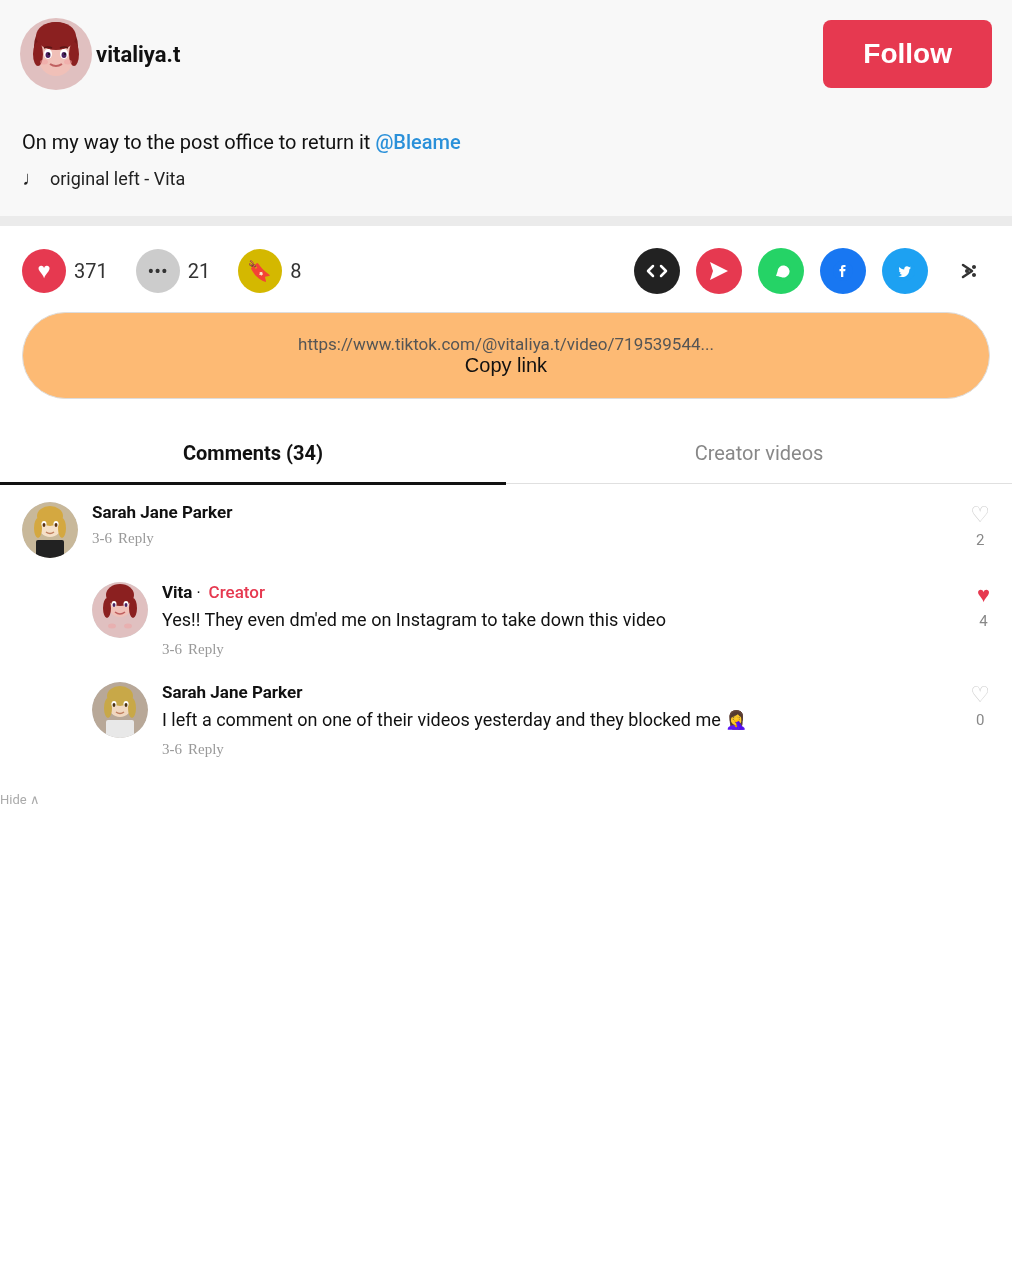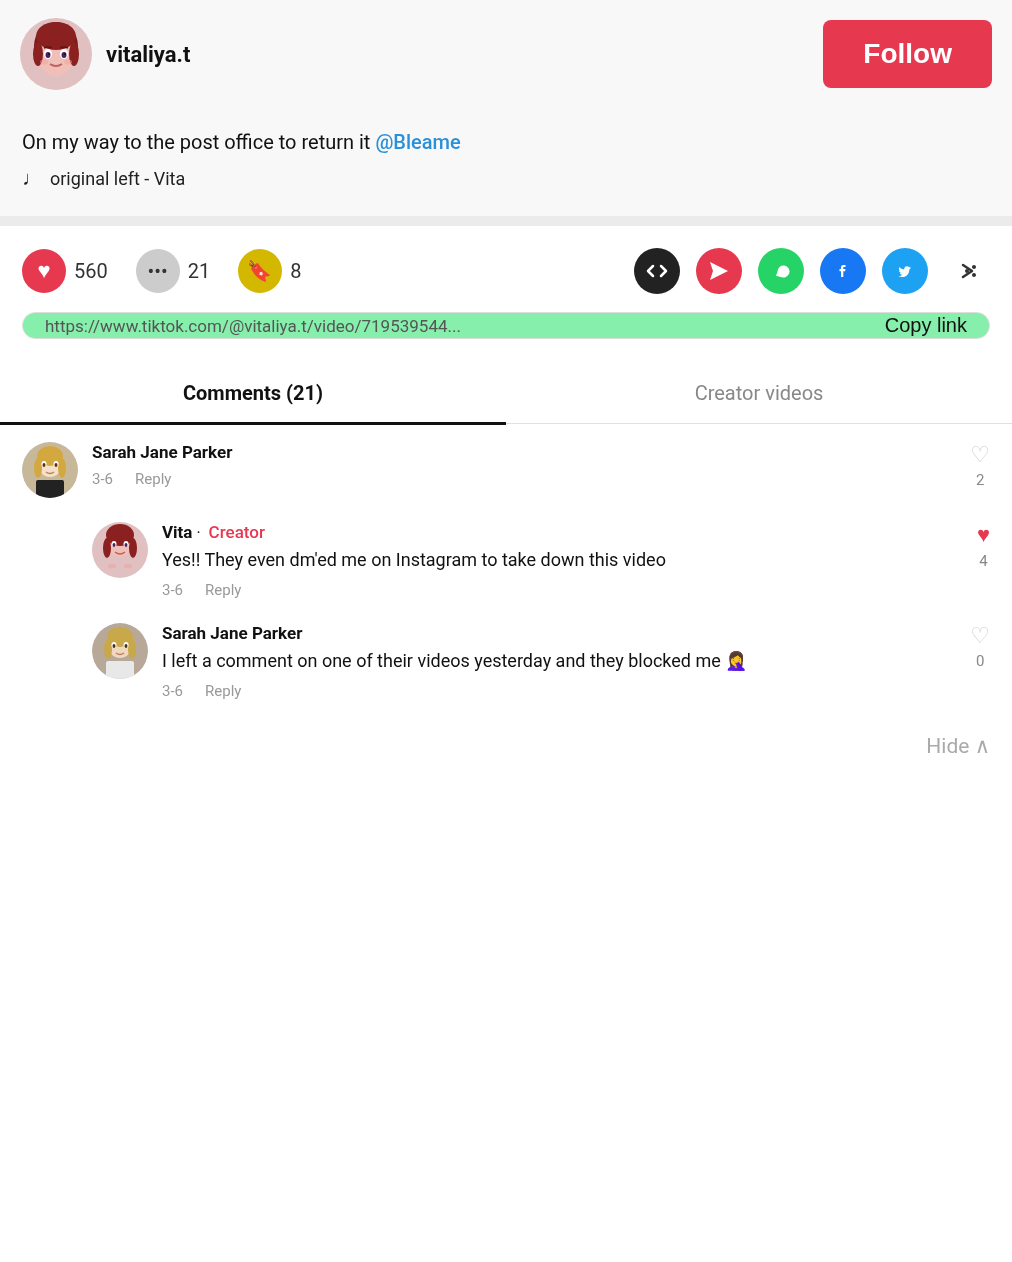--- a/index.html
+++ b/index.html
@@ -10,21 +10,21 @@
       min-height: 1262px;
       color: #111;
     }
 
     
     .creator-section {
       background: #f8f8f8;
       padding: 18px 20px 18px 20px;
       display: flex;
       align-items: center;
-      gap: 14px;
+      gap: 4px;
     }
     .avatar-wrap {
       width: 72px;
       height: 72px;
       border-radius: 50%;
       overflow: hidden;
       flex-shrink: 0;
       background: #e0c0c0;
       display: flex;
       align-items: center;
@@ -163,25 +163,26 @@
     .share-icon-twitter { background: #1da1f2; color: #fff; }
     .share-icon-more { background: transparent; color: #333; font-size: 24px; }
 
     
     .url-section {
       padding: 0 22px 20px 22px;
     }
     .url-bar {
       border: 1.5px solid #ddd;
       border-radius: 50px;
-      padding: 1px 22px;
+      padding: 21px 22px;
       display: flex;
       align-items: center;
       justify-content: space-between;
-      background: #86efac;
+      background: #fdba74;
+      flex-direction: column;
     }
     .url-text {
       font-size: 17px;
       color: #555;
       overflow: hidden;
       text-overflow: ellipsis;
       white-space: nowrap;
       max-width: 680px;
     }
     .copy-link-btn {
@@ -261,22 +262,23 @@
     }
     .comment-text {
       font-size: 18px;
       color: #111;
       line-height: 1.5;
       margin-top: 4px;
     }
     .comment-meta {
       display: flex;
       align-items: flex-start;
-      gap: 22px;
+      gap: 6px;
       margin-top: 8px;
+      font-family: Liberation Serif, serif;
     }
     .comment-date {
       font-size: 15px;
       color: #999;
     }
     .comment-reply {
       font-size: 15px;
       color: #999;
       cursor: pointer;
     }
@@ -300,23 +302,23 @@
       color: #888;
     }
 
     
     .replies-thread {
       margin-left: 70px;
     }
 
     
     .hide-row {
-      text-align: right;
+      text-align: left;
       padding: 10px 22px 20px 0;
-      font-size: 21px;
+      font-size: 13px;
       color: #aaa;
       cursor: pointer;
     }
   </style>
 </head>
 <body>
 
 <div class="creator-section">
   <div class="avatar-wrap">
     <svg viewBox="0 0 72 72" xmlns="http://www.w3.org/2000/svg">
@@ -361,21 +363,21 @@
     <span class="music-icon">♩</span>
     <span>original left - Vita</span>
   </div>
 </div>
 
 <div class="section-divider"></div>
 
 <div class="actions-section">
   <div class="action-item">
     <div class="action-icon-heart">♥</div>
-    <span class="action-count">560</span>
+    <span class="action-count">371</span>
   </div>
   <div class="action-item">
     <div class="action-icon-comment">•••</div>
     <span class="action-count">21</span>
   </div>
   <div class="action-item">
     <div class="action-icon-bookmark">🔖</div>
     <span class="action-count">8</span>
   </div>
   <div class="share-icons">
@@ -420,21 +422,21 @@
 
 <div class="url-section">
   <div class="url-bar">
     <span class="url-text">https://www.tiktok.com/@vitaliya.t/video/719539544...</span>
     <button class="copy-link-btn">Copy link</button>
   </div>
 </div>
 
 <div class="tabs-row">
   <div class="tab active">
-    <span>Comments (21)</span>
+    <span>Comments (34)</span>
   </div>
   <div class="tab">
     <span>Creator videos</span>
   </div>
 </div>
 
 <div class="comments-section">
 
   <div class="comment-item">
     <div class="comment-avatar">

